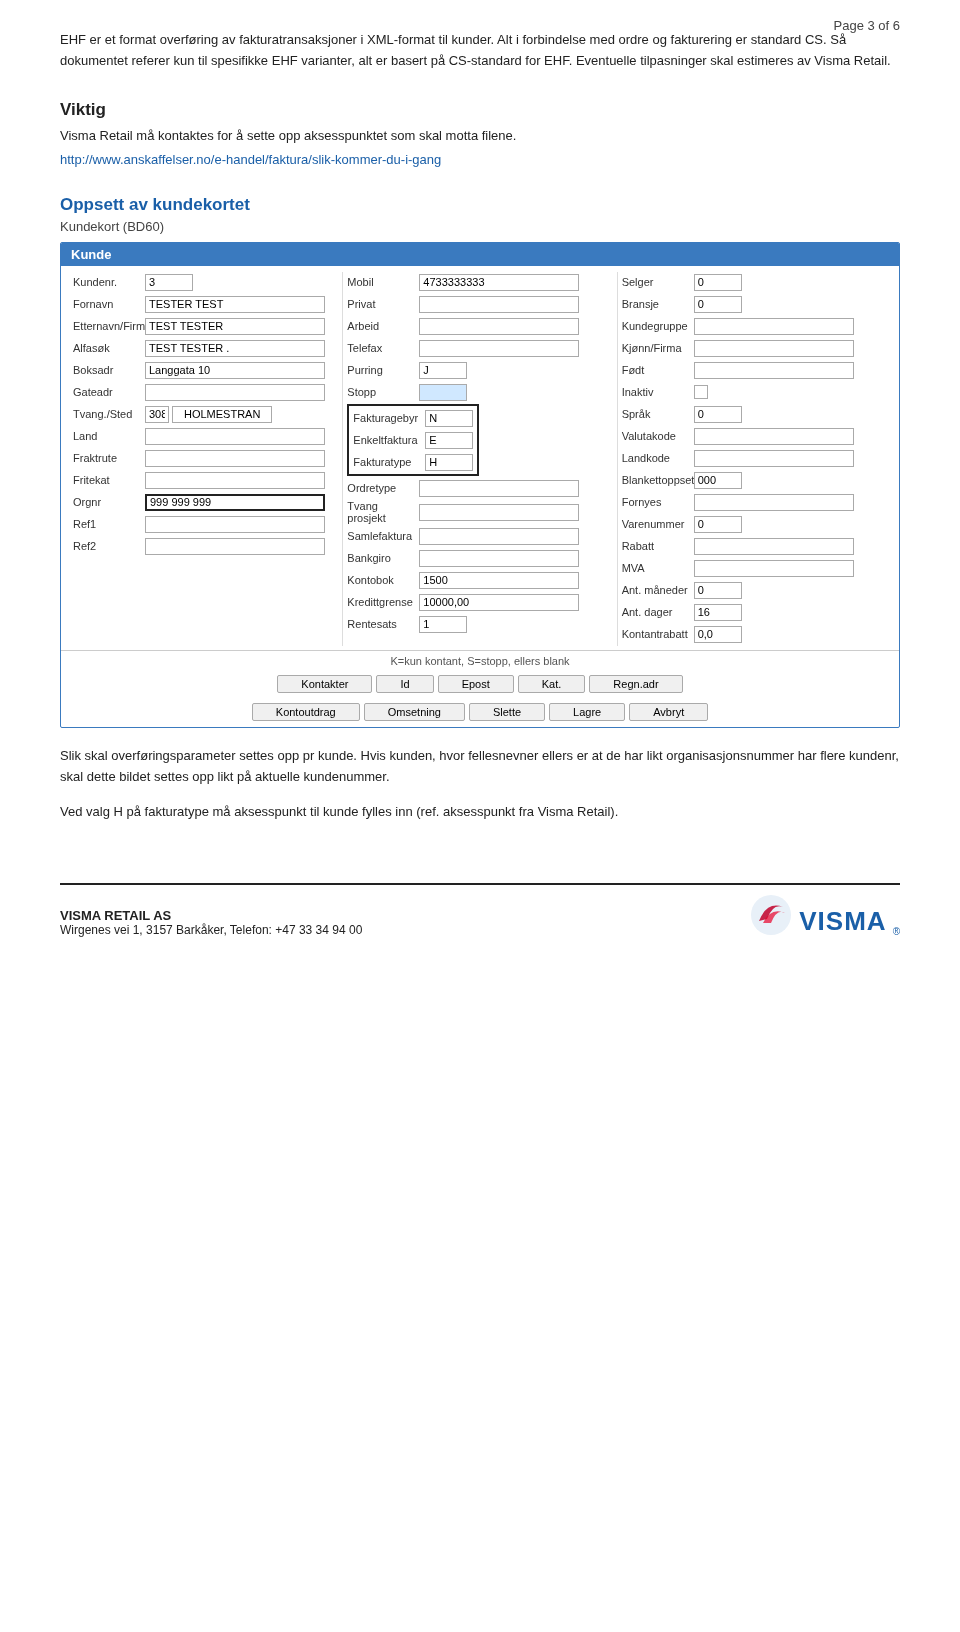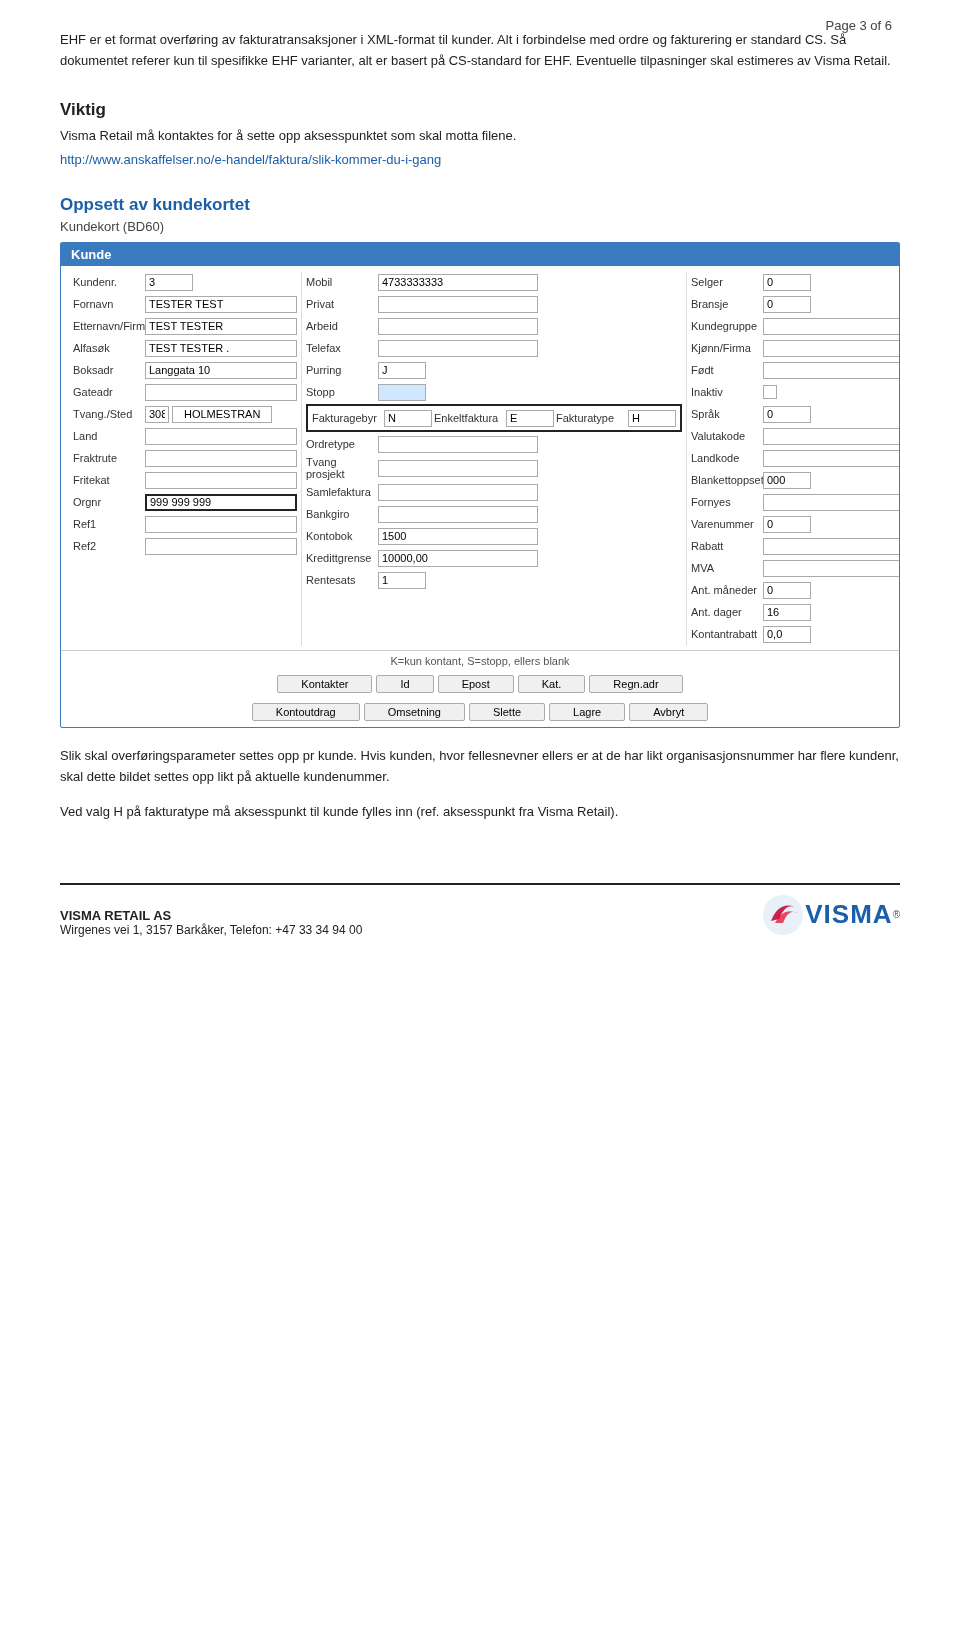--- a/index.html
+++ b/index.html
@@ -9,21 +9,21 @@
       color: #222;
       background: #fff;
       width: 960px;
       min-height: 1632px;
       padding: 30px 60px 40px 60px;
       position: relative;
     }
     .page-number {
       position: absolute;
       top: 18px;
-      right: 68px;
+      right: 60px;
       font-size: 13px;
       color: #444;
     }
     .intro-text {
       margin-bottom: 18px;
       line-height: 1.6;
     }
     .viktig-heading {
       font-size: 17px;
       font-weight: bold;
@@ -154,22 +154,22 @@
     .footer-left {
       font-size: 12px;
       color: #222;
     }
     .footer-left .company-name {
       font-weight: bold;
       font-size: 13px;
     }
     .visma-logo {
       display: flex;
-      align-items: center;
-      gap: 0;
+      align-items: flex-end;
+      gap: 6px;
     }
     .visma-swoosh {
       width: 44px;
       height: 44px;
     }
     .visma-text {
       font-size: 26px;
       font-weight: bold;
       color: #1a5fa8;
       letter-spacing: 1px;
@@ -313,21 +313,21 @@
         </div>
         <div class="form-row">
           <span class="form-label">Purring</span>
           <input class="form-input short" value="J" readonly="" style="">
         </div>
         <div class="form-row">
           <span class="form-label">Stopp</span>
           <input class="form-input short blue-bg" value="" readonly="" style="background: rgb(208, 232, 255);">
         </div>
 
-        <div style="display:flex;flex-direction:row;gap:2px;margin:2px 0;border:2px solid #222;padding:2px 4px;width:fit-content;">
+        <div style="display:flex;flex-direction:column;gap:2px;margin:2px 0;border:2px solid #222;padding:2px 4px;width:fit-content;">
           <div class="form-row" style="margin:0;">
             <span class="form-label">Fakturagebyr</span>
             <input class="form-input short" value="N" readonly="" style="">
           </div>
           <div class="form-row" style="margin:0;">
             <span class="form-label">Enkeltfaktura</span>
             <input class="form-input short" value="E" readonly="" style="">
           </div>
           <div class="form-row" style="margin:0;">
             <span class="form-label">Fakturatype</span>

